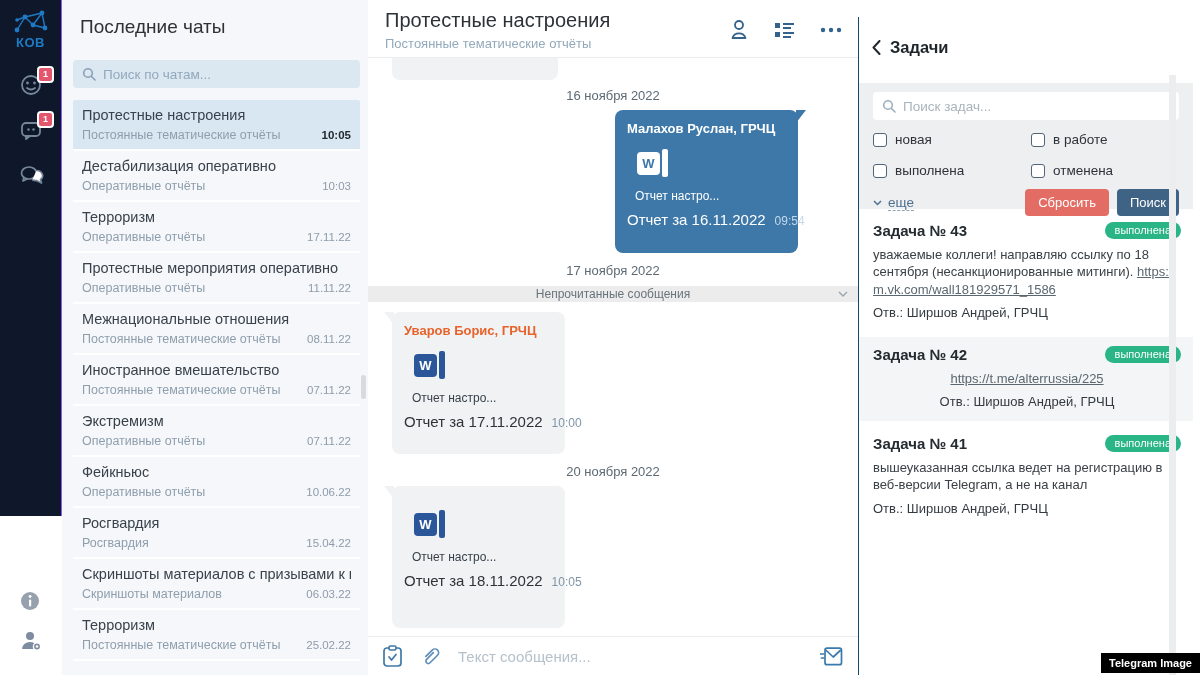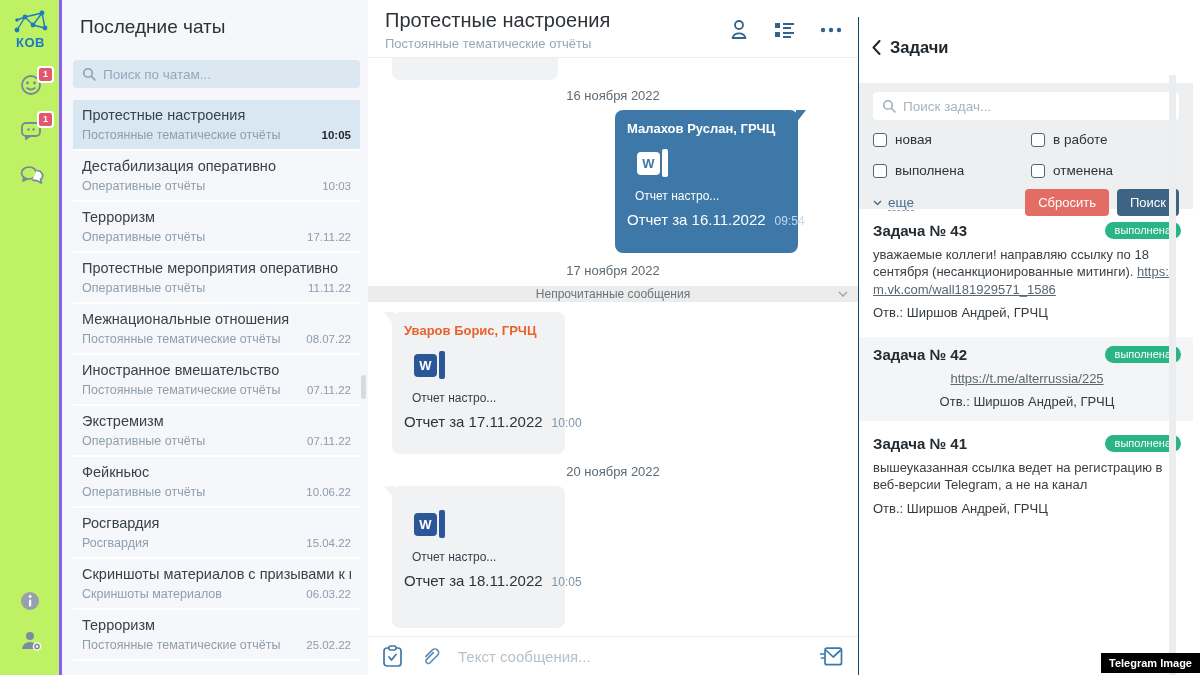--- a/index.html
+++ b/index.html
@@ -1,22 +1,22 @@
 <!DOCTYPE html>
 <html><head>
 <meta charset="utf-8">
 <style>
   * { margin:0; padding:0; box-sizing:border-box; }
   html,body { width:1200px; height:675px; }
   body { position:relative; overflow:hidden; background:#fff;
          font-family:"Liberation Sans", sans-serif; color:#2e3338; }
 
   
-  .rail { position:absolute; left:0; top:0; width:62px; height:675px;
-          background:#bef264; border-right:3px solid #8b5cf6; }
+  .rail { position:absolute; left:0; top:0; width:62px; height:516px;
+          background:#0f172a; border-right:1px solid #8b5cf6; }
   .logo { position:absolute; top:8px; left:0; width:61px; text-align:center; cursor:pointer; }
   .logo-text { color:#1f7ac4; font-weight:bold; font-size:13px; letter-spacing:.5px; margin-top:-1px; }
   .rail-btn { position:absolute; left:19px; width:26px; height:24px; cursor:pointer; }
   .rb1{top:73px;} .rb2{top:118px;} .rb3{top:163px;} .rb4{top:590px;} .rb5{top:629px;}
   .badge { position:absolute; top:-7px; right:-9px; background:#e4566e; color:#fff;
            font-size:9px; font-weight:bold; line-height:1; padding:2px 4px;
            border-radius:4px; border:2px solid #fff; }
 
   
   .chatlist { position:absolute; left:62px; top:0; width:306px; height:675px; background:#f5f7fa; }
@@ -226,21 +226,21 @@
       <div class="item-title">Протестные мероприятия оперативно</div>
       <div class="item-row">
           <span class="item-sub">Оперативные отчёты</span>
           <span class="item-time">11.11.22</span>
         </div>
     </div>
     <div class="item">
       <div class="item-title">Межнациональные отношения</div>
       <div class="item-row">
           <span class="item-sub">Постоянные тематические отчёты</span>
-          <span class="item-time">08.07.22</span>
+          <span class="item-time">08.11.22</span>
         </div>
     </div>
     <div class="item">
       <div class="item-title">Иностранное вмешательство</div>
       <div class="item-row">
           <span class="item-sub">Постоянные тематические отчёты</span>
           <span class="item-time">07.11.22</span>
         </div>
     </div>
     <div class="item">

